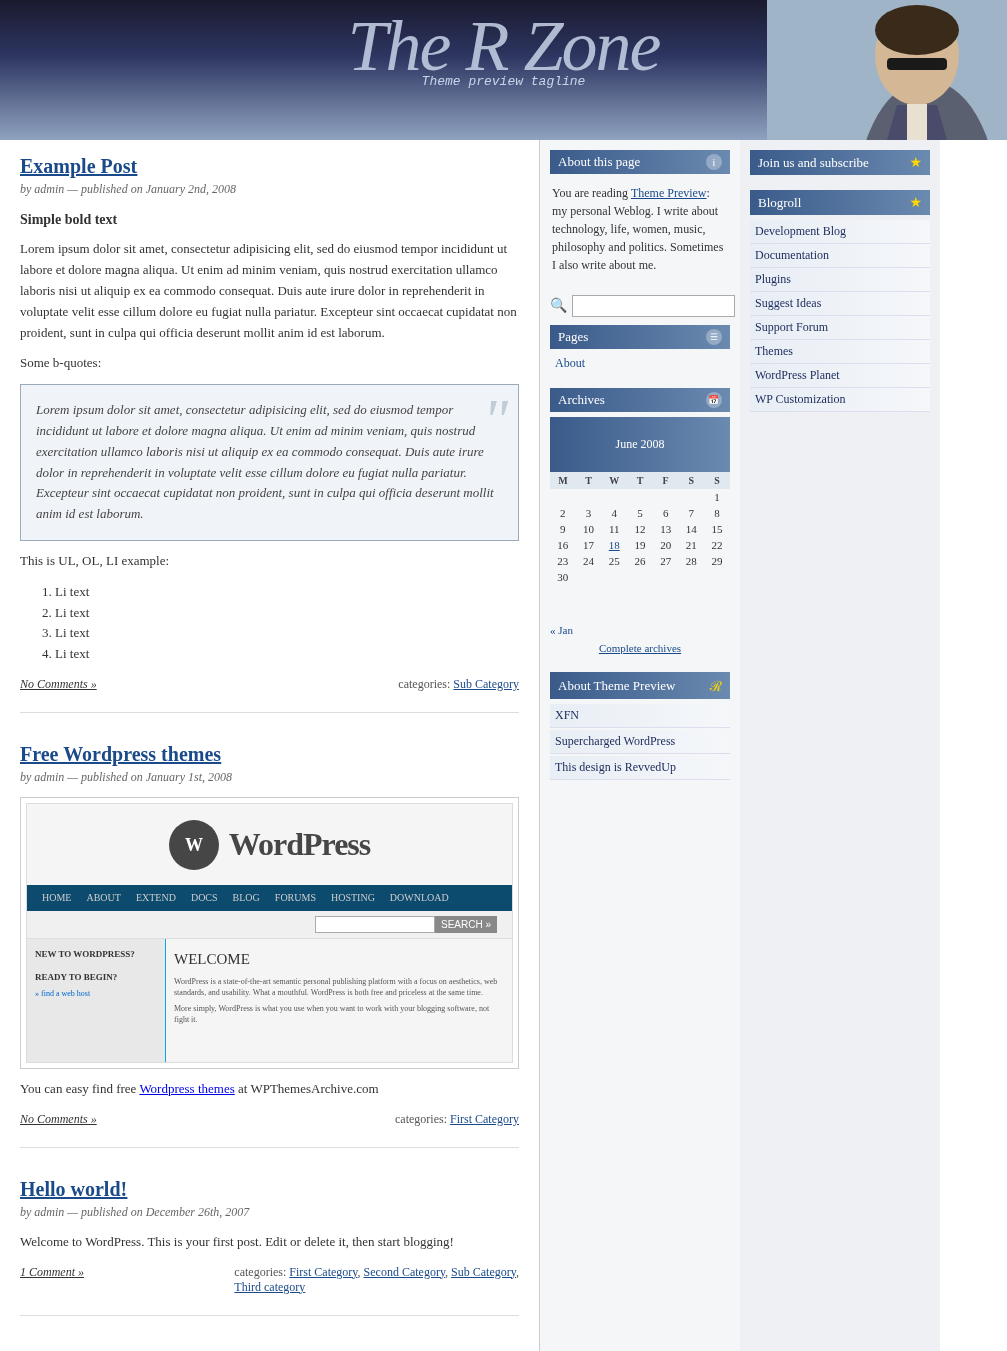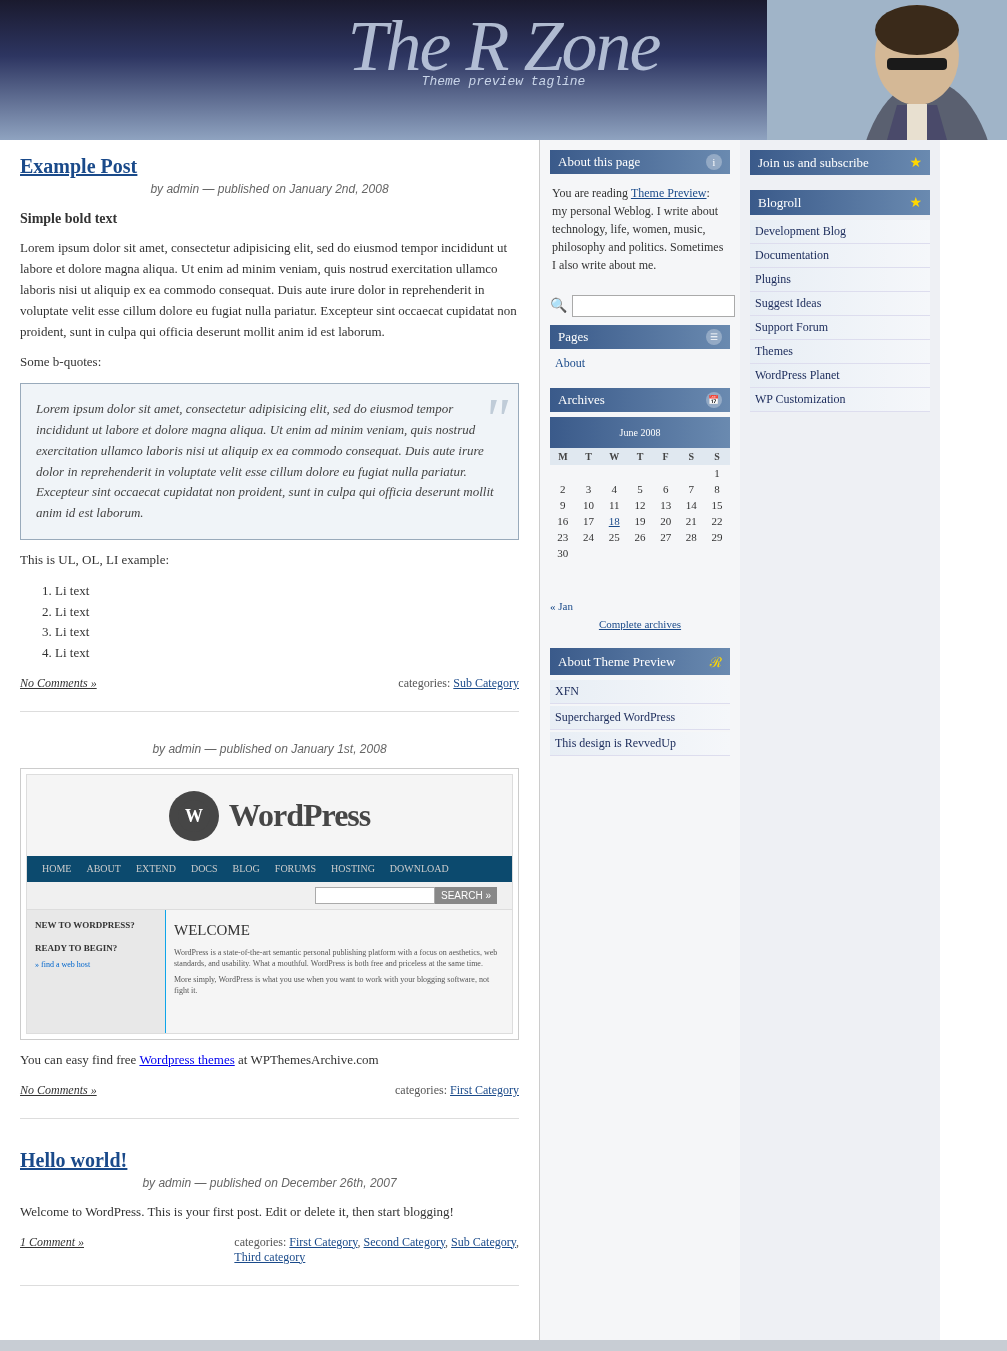--- a/index.html
+++ b/index.html
@@ -87,26 +87,25 @@
       font-weight: bold;
       color: #1a4a8a;
       text-decoration: underline;
       margin-bottom: 4px;
     }
     .post-title a {
       color: #1a4a8a;
       text-decoration: underline;
     }
     .post-meta {
-      font-family: Liberation Sans, sans-serif;
+      font-family: Liberation Serif, serif;
       font-size: 12px;
       color: #666;
       font-style: italic;
       margin-bottom: 12px;
-      text-align: center;
     }
     .post-content {
       font-size: 13px;
       line-height: 1.6;
       color: #333;
     }
     .post-content p {
       margin-bottom: 10px;
     }
     .post-content h3 {
@@ -354,22 +353,22 @@
 
     
     .calendar {
       width: 100%;
       border-collapse: collapse;
       font-size: 11px;
     }
     .calendar caption {
       background: linear-gradient(90deg, #3a5a8a, #6a8ab0);
       color: #fff;
-      padding: 10px;
-      font-size: 10px;
+      padding: 20px;
+      font-size: 12px;
       font-family: Georgia, serif;
     }
     .calendar th {
       background: #e0e8f0;
       text-align: center;
       padding: 3px;
       font-size: 10px;
       color: #444;
     }
     .calendar td {
@@ -485,20 +484,23 @@
       <div class="post-footer">
         <a href="#">No Comments »</a>
         <span class="categories">
           <span>categories:</span>
           <a href="#">Sub Category</a>
         </span>
       </div>
     </div>
 
     <div class="post">
+      <h2 class="post-title">
+        <a href="#">Free Wordpress themes</a>
+      </h2>
       <div class="post-meta">by admin — published on January 1st, 2008</div>
       <div class="post-content">
 
         <div class="wp-screenshot">
           <div class="wp-screenshot-inner">
 
             <div class="wp-logo-area">
               <div class="wp-logo-circle">
                 <svg width="36" height="36" viewBox="0 0 36 36">
                   <circle cx="18" cy="18" r="16" fill="#464646"></circle>

